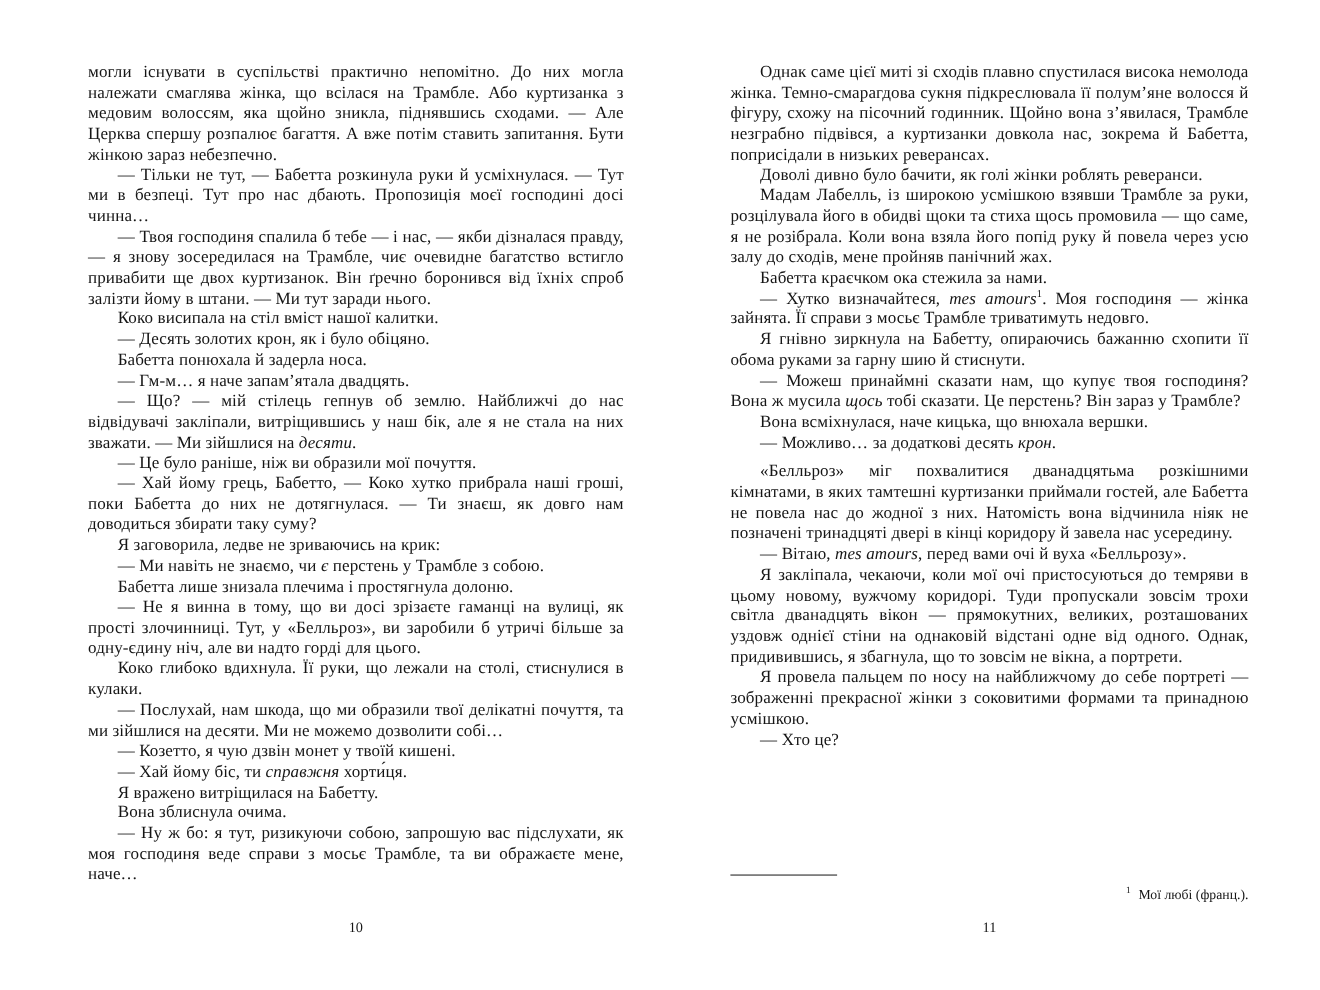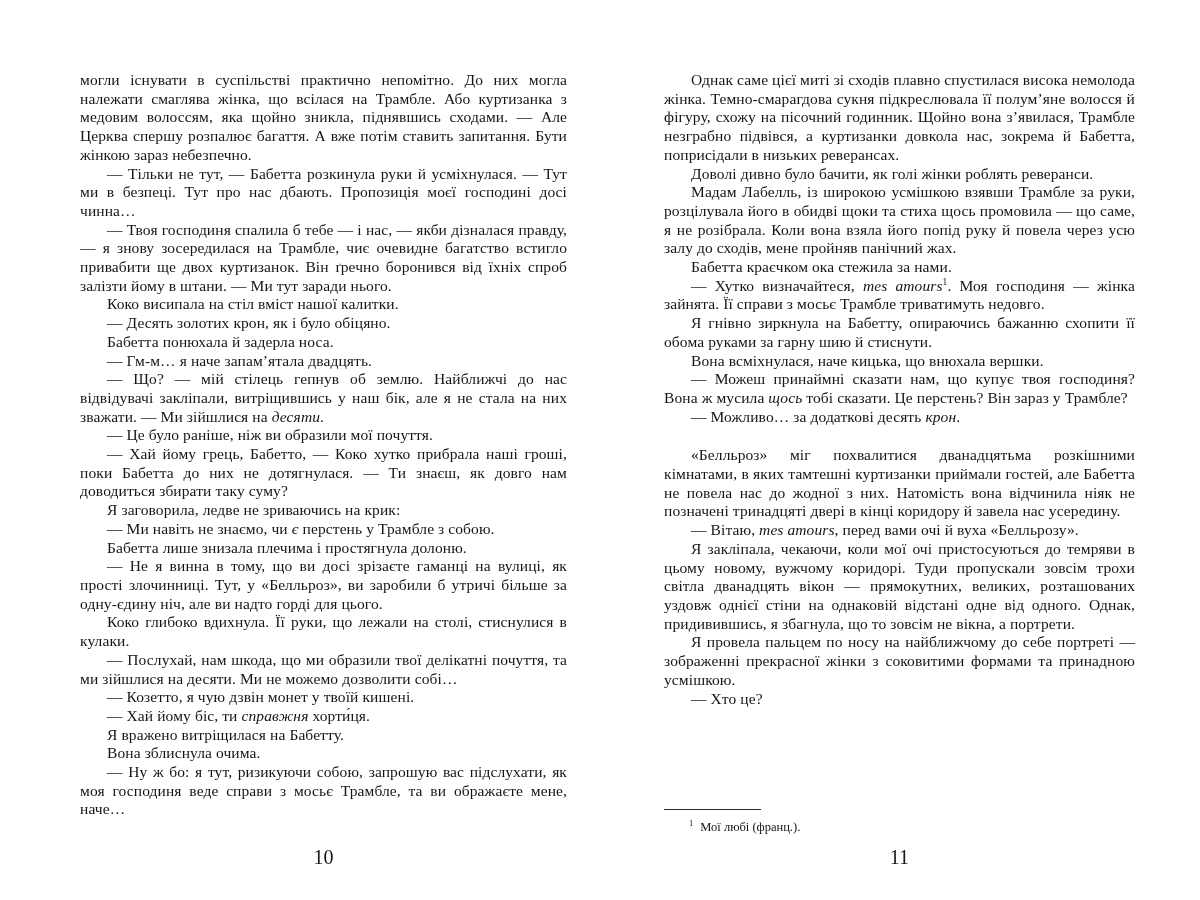--- a/index.html
+++ b/index.html
@@ -15,21 +15,21 @@
     color: #151515;
   }
   .spread {
     position: relative;
     width: 1200px;
     height: 900px;
     background: #ffffff;
   }
   .page {
     position: absolute;
-    top: 14px;
+    top: 0;
     width: 600px;
     height: 644px;
   }
   .page.left  { left: 0; }
   .page.right { left: 600px; }
 
   .text-column {
     position: absolute;
     top: 57px;
     text-align: justify;
@@ -40,21 +40,21 @@
     -webkit-hyphens: auto;
   }
   .page.left  .text-column { left: 80px; width: 487px; }
   .page.right .text-column { left: 64px; width: 471px; }
 
   .text-column p {
     margin: 0;
     text-indent: 27px;
   }
   .text-column p.no-indent { text-indent: 0; }
-  .text-column p.space-before { margin-top: 20px; }
+  .text-column p.space-before { margin-top: 8px; }
 
   em { }
 
   sup.fn-ref {
     font-size: 9.5px;
     line-height: 0;
     vertical-align: super;
   }
 
   .footnote-block {
@@ -66,33 +66,34 @@
     line-height: 16px;
   }
   .footnote-divider {
     width: 97px;
     height: 0;
     border-top: 1px solid #2a2a2a;
     margin-bottom: 9px;
   }
   .footnote-line {
     text-indent: 25px;
+    text-align: right;
   }
   .footnote-line sup {
     font-size: 8.5px;
     line-height: 0;
     vertical-align: super;
     margin-right: 7px;
   }
 
   .page-number {
     position: absolute;
     top: 833px;
     text-align: center;
-    font-size: 20px;
+    font-size: 13px;
     line-height: 20px;
   }
   .page.left  .page-number { left: 80px; width: 487px; }
   .page.right .page-number { left: 64px; width: 471px; }
 </style>
 </head>
 <body>
 
 <div class="spread">
 
@@ -124,22 +125,22 @@
   </div>
 
   <div class="page right">
     <div class="text-column" id="right-column">
         <p><span>Однак саме цієї миті зі сходів плавно спустилася висока немолода жінка. Темно-смарагдова сукня підкреслювала її полум’яне волосся й фігуру, схожу на пісочний годинник. Щойно вона з’явилася, Трамбле незграбно підвівся, а куртизанки довкола нас, зокрема й Бабетта, поприсідали в низьких реверансах.</span></p>
         <p><span>Доволі дивно було бачити, як голі жінки роблять реверанси.</span></p>
         <p><span>Мадам Лабелль, із широкою усмішкою взявши Трамбле за руки, розцілувала його в обидві щоки та стиха щось промовила — що саме, я не розібрала. Коли вона взяла його попід руку й повела через усю залу до сходів, мене пройняв панічний жах.</span></p>
         <p><span>Бабетта краєчком ока стежила за нами.</span></p>
         <p><span>— Хутко визначайтеся, </span><em>mes amours</em><sup class="fn-ref">1</sup><span>. Моя господиня — жінка зайнята. Її справи з мосьє Трамбле триватимуть недовго.</span></p>
         <p><span>Я гнівно зиркнула на Бабетту, опираючись бажанню схопити її обома руками за гарну шию й стиснути.</span></p>
+        <p><span>— Можеш принаймні сказати нам, що купує твоя господиня? Вона ж мусила </span><em>щось</em><span> тобі сказати. Це перстень? Він зараз у Трамбле?</span></p>
         <p><span>Вона всміхнулася, наче кицька, що внюхала вершки.</span></p>
-        <p><span>— Можеш принаймні сказати нам, що купує твоя господиня? Вона ж мусила </span><em>щось</em><span> тобі сказати. Це перстень? Він зараз у Трамбле?</span></p>
         <p><span>— Можливо… за додаткові десять </span><em>крон</em><span>.</span></p>
         <p class="space-before"><span>«Белльроз» міг похвалитися дванадцятьма розкішними кімнатами, в яких тамтешні куртизанки приймали гостей, але Бабетта не повела нас до жодної з них. Натомість вона відчинила ніяк не позначені тринадцяті двері в кінці коридору й завела нас усередину.</span></p>
         <p><span>— Вітаю, </span><em>mes amours</em><span>, перед вами очі й вуха «Белльрозу».</span></p>
         <p><span>Я закліпала, чекаючи, коли мої очі пристосуються до темряви в цьому новому, вужчому коридорі. Туди пропускали зовсім трохи світла дванадцять вікон — прямокутних, великих, розташованих уздовж однієї стіни на однаковій відстані одне від одного. Однак, придивившись, я збагнула, що то зовсім не вікна, а портрети.</span></p>
         <p><span>Я провела пальцем по носу на найближчому до себе портреті — зображенні прекрасної жінки з соковитими формами та принадною усмішкою.</span></p>
         <p><span>— Хто це?</span></p>
       </div>
 
     <div class="footnote-block">
       <div class="footnote-divider"></div>

